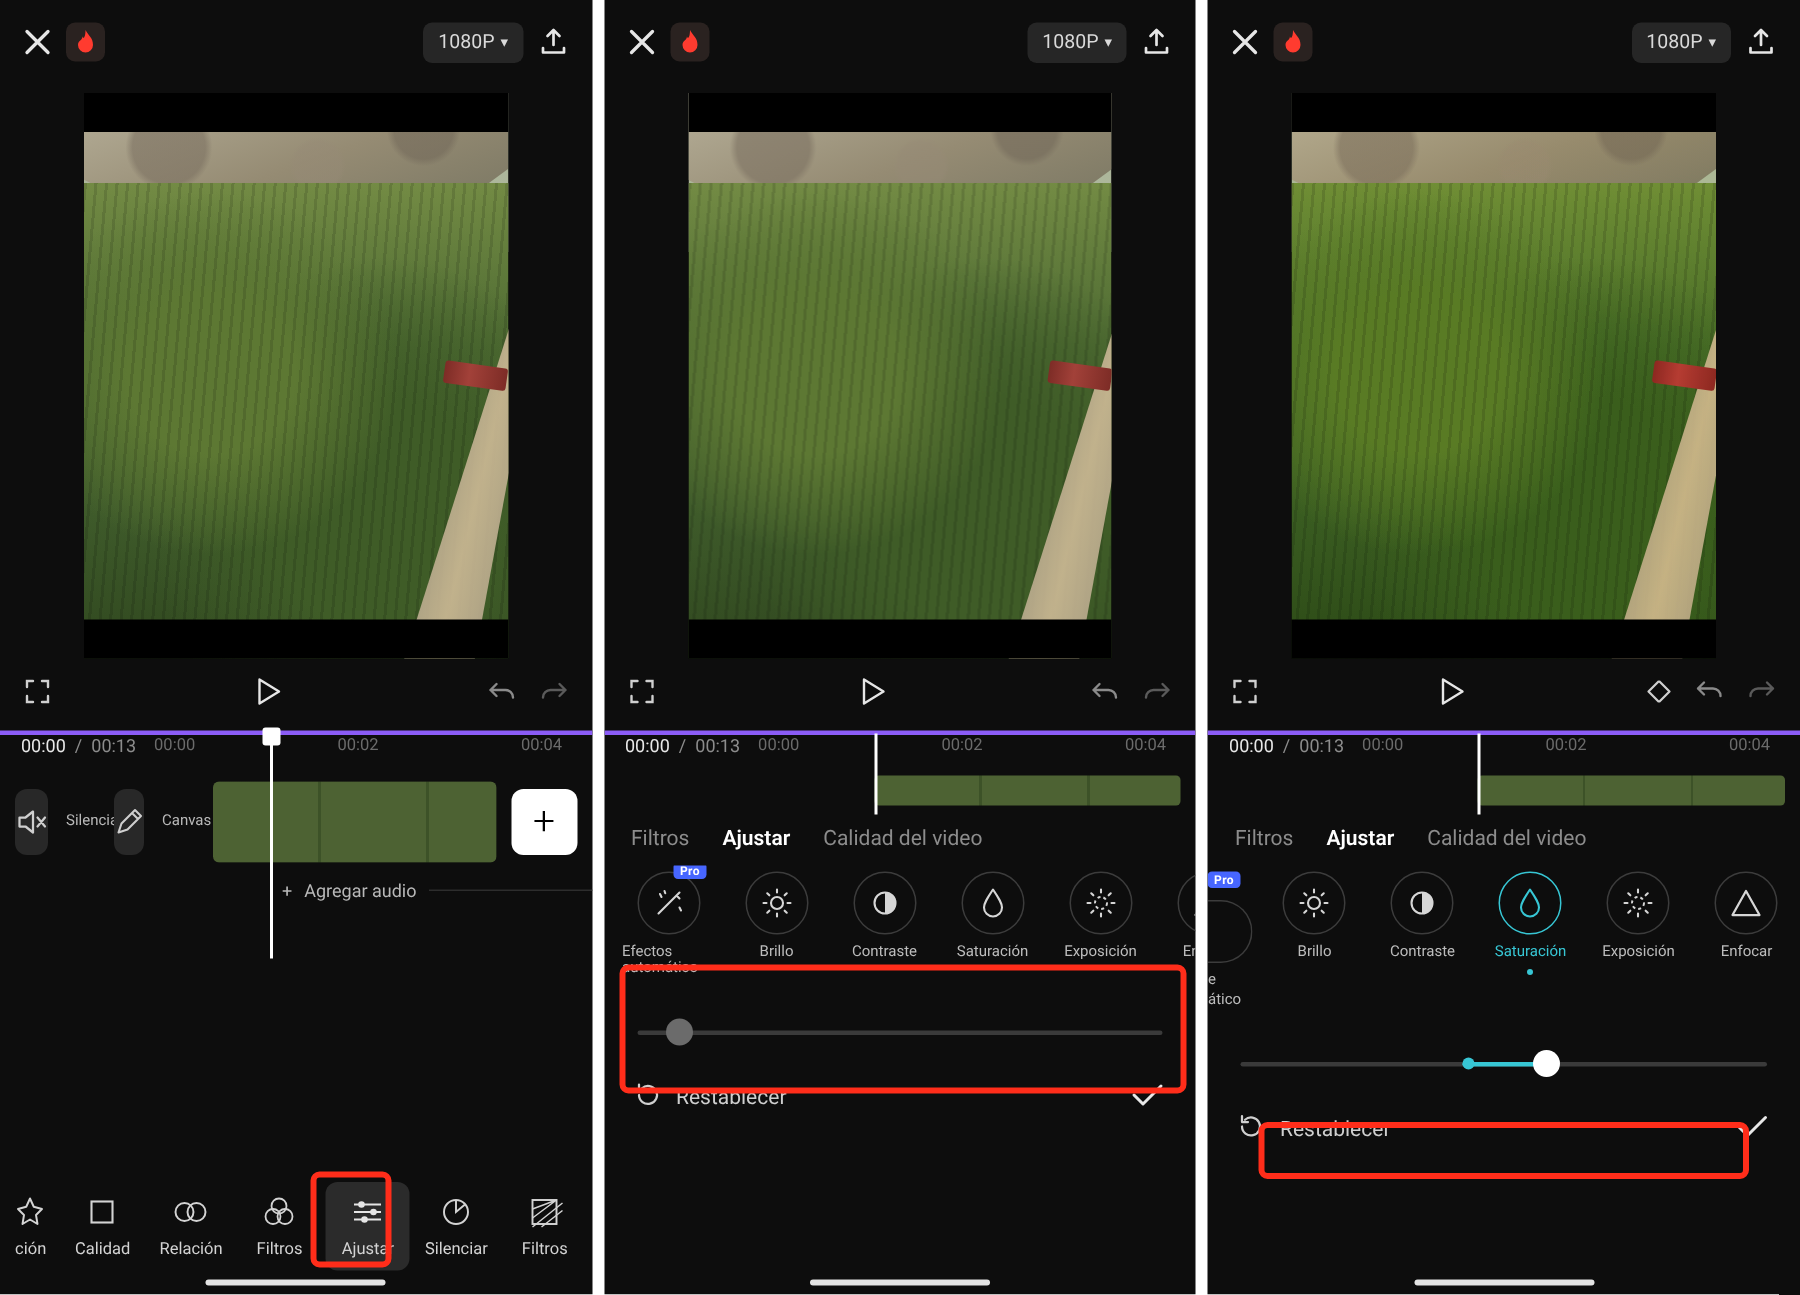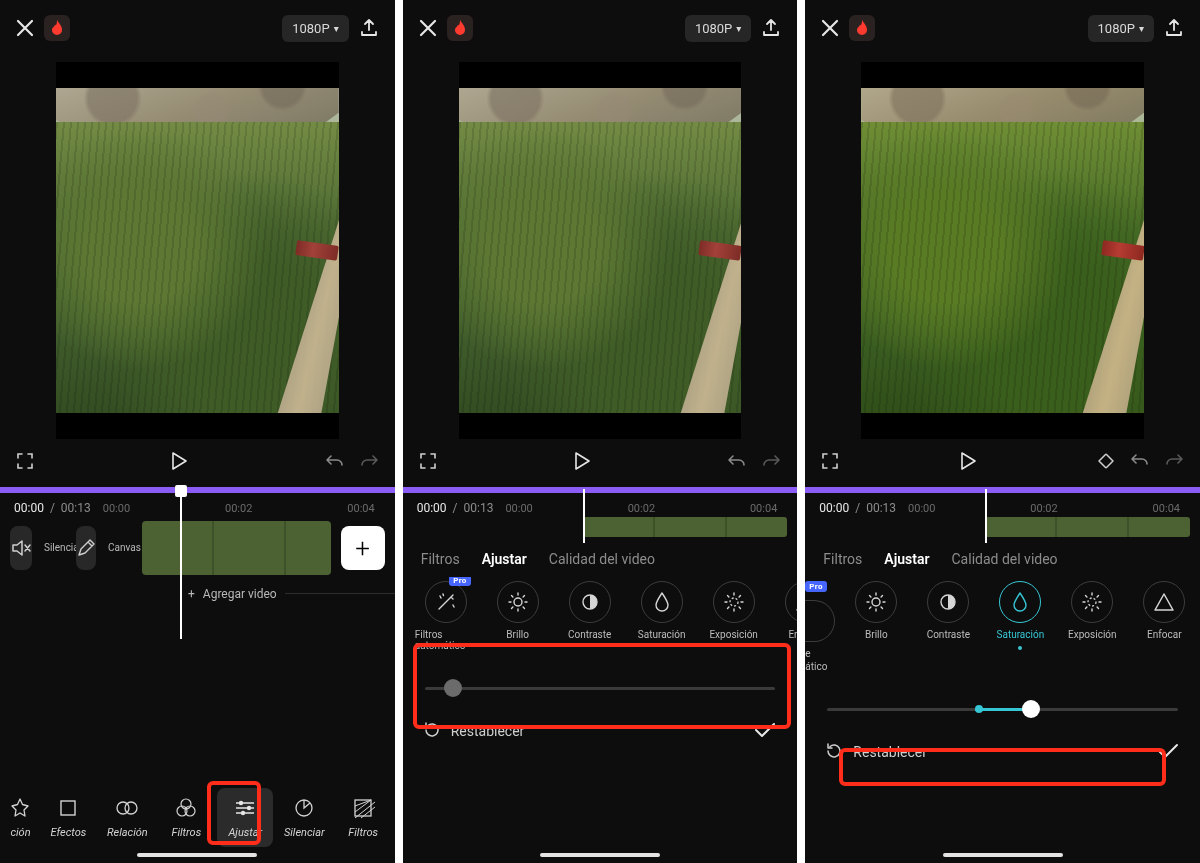--- a/index.html
+++ b/index.html
@@ -36,36 +36,36 @@
   clip-path:polygon(42% 0,58% 0,100% 100%,0 100%);
   opacity:.9;
 }
 .train { position:absolute; right:0; top:48%; width:15%; height:4%; background:linear-gradient(90deg,#7d2c26 0%, #a24139 40%, #7d2c26 100%); border-radius:2px; transform:rotate(8deg); }
 .black-top { position:absolute; left:0; right:0; top:0; height:7%; background:#000; }
 .black-bot { position:absolute; left:0; right:0; bottom:0; height:7%; background:#000; }
 .controls-row { height:48px; display:flex; align-items:center; padding:0 16px; color:#cfcfcf; }
 .controls-row .mid { flex:1; text-align:center; }
 .controls-row .right { display:flex; gap:14px; color:#8a8a8a; }
 .play { display:inline-block; }
-.timeline-hdr { height:28px; display:flex; align-items:flex-end; padding:0 14px; gap:6px; font-size:12px; color:#8c8c8c; border-top:6px solid #8b5cf6; position:relative; }
+.timeline-hdr { height:28px; display:flex; align-items:flex-start; padding:0 14px; gap:6px; font-size:12px; color:#8c8c8c; border-top:3px solid #8b5cf6; position:relative; }
 .timeline-hdr .cur { color:#e8e8e8; }
 .ticks { flex:1; display:flex; justify-content:space-between; font-size:11px; color:#6b6b6b; padding:0 6px; }
 
 .track-area { padding:6px 10px 4px; display:flex; align-items:center; gap:10px; position:relative; }
 .sq-btn { width:56px; display:flex; flex-direction:row; align-items:center; gap:12px; color:#b8b8b8; font-size:10px; }
 .sq-btn .ibox { width:44px; height:44px; border-radius:8px; background:#282828; display:flex; align-items:center; justify-content:center; }
 .clip-strip { flex:1; height:54px; border-radius:4px; background:
   repeating-linear-gradient(90deg,#4d6233 0 70px,#3d5228 70px 72px),
   linear-gradient(#4d6233,#364b25); position:relative; }
 .add-box { width:44px; height:44px; border-radius:8px; background:#fff; color:#000; display:flex; align-items:center; justify-content:center; font-size:26px; font-weight:300; }
 .playhead { position:absolute; top:-28px; bottom:-60px; left:180px; width:2px; background:#fff; }
 .playhead::before { content:""; position:absolute; left:-5px; top:-2px; width:12px; height:12px; background:#fff; border-radius:2px; }
 .audio-row { padding:8px 0 0 188px; font-size:12px; color:#b8b8b8; display:flex; align-items:center; gap:8px; }
 .audio-row .line { height:1px; background:#2d2d2d; flex:1; }
-.bottom-nav { margin-top:auto; height:96px; display:flex; align-items:center; justify-content:space-around; padding:6px 2px 2px; position:relative;font-style:italic; }
+.bottom-nav { margin-top:auto; height:96px; display:flex; align-items:center; justify-content:space-around; padding:6px 2px 2px; position:relative; }
 .nav-item { display:flex; flex-direction:column; align-items:center; gap:6px; color:#d3d3d3; font-size:11px; width:56px; }
 .nav-item .nicon { height:24px; display:flex; align-items:center; justify-content:center; color:#d3d3d3; }
 .nav-sel { background:#2b2b2b; border-radius:8px; padding:8px 6px; position:relative; }
 .home-ind { position:absolute; bottom:6px; left:50%; transform:translateX(-50%); width:120px; height:4px; border-radius:3px; background:#e4e4e4; }
 .hl-red { position:absolute; border:4px solid #ff2d1a; border-radius:6px; pointer-events:none; }
 
 .tabs-row { display:flex; gap:22px; padding:14px 18px 10px; font-size:14px; }
 .tabs-row span { color:#8c8c8c; }
 .tabs-row .active { color:#fff; font-weight:600; }
 .adj-icons { display:flex; gap:10px; padding:4px 12px 8px; overflow:hidden; }
@@ -180,40 +180,40 @@
     </div>
     <div class="clip-strip"></div>
     <div class="add-box">
         <span>+</span>
       </div>
     <div class="playhead"></div>
   </div>
 
   <div class="audio-row">
     <span>+</span>
-    <span>Agregar video</span>
+    <span>Agregar audio</span>
     <div class="line"></div>
   </div>
 
   <div class="bottom-nav">
     <div class="nav-item" style="width:34px">
       <div class="nicon">
           <svg width="22" height="22" viewBox="0 0 22 22">
             <path d="M11 2l2.5 5.5L19 9l-4 4 1 6-5-3-5 3 1-6-4-4 5.5-1.5L11 2z" stroke="#d3d3d3" stroke-width="1.3" fill="none" stroke-linejoin="round"></path>
           </svg>
         </div>
       <span>ción</span>
     </div>
     <div class="nav-item">
       <div class="nicon">
           <svg width="20" height="20" viewBox="0 0 20 20">
             <rect x="3" y="3" width="14" height="14" stroke="#d3d3d3" stroke-width="1.4" fill="none"></rect>
           </svg>
         </div>
-      <span>Efectos</span>
+      <span>Calidad</span>
     </div>
     <div class="nav-item">
       <div class="nicon">
           <svg width="24" height="20" viewBox="0 0 24 20">
             <circle cx="8" cy="10" r="6" stroke="#d3d3d3" stroke-width="1.3" fill="none"></circle>
             <circle cx="16" cy="10" r="6" stroke="#d3d3d3" stroke-width="1.3" fill="none"></circle>
           </svg>
         </div>
       <span>Relación</span>
     </div>
@@ -338,21 +338,21 @@
   </div>
 
   <div class="adj-icons" id="adj2">
       <div class="adj-item">
         <div class="pro-badge">Pro</div>
         <div class="circ">
           <svg width="22" height="22" viewBox="0 0 22 22">
             <path d="M4 18L16 6m0 0l2-2m-2 2l2 2 M5 5l1 2 M8 3l.5 1.5 M18 14l1 2" stroke="#d6d6d6" stroke-width="1.4" fill="none" stroke-linecap="round"></path>
           </svg>
         </div>
-        <span>Filtros automático</span>
+        <span>Efectos automático</span>
       </div>
       <div class="adj-item">
         <div class="circ">
           <svg width="22" height="22" viewBox="0 0 22 22">
             <circle cx="11" cy="11" r="4" stroke="#d6d6d6" stroke-width="1.4" fill="none"></circle>
             <path d="M11 2v2M11 18v2M2 11h2M18 11h2M4.5 4.5l1.4 1.4M16.1 16.1l1.4 1.4M17.5 4.5l-1.4 1.4M5.9 16.1l-1.4 1.4" stroke="#d6d6d6" stroke-width="1.4" stroke-linecap="round"></path>
           </svg>
         </div>
         <span>Brillo</span>
       </div>

